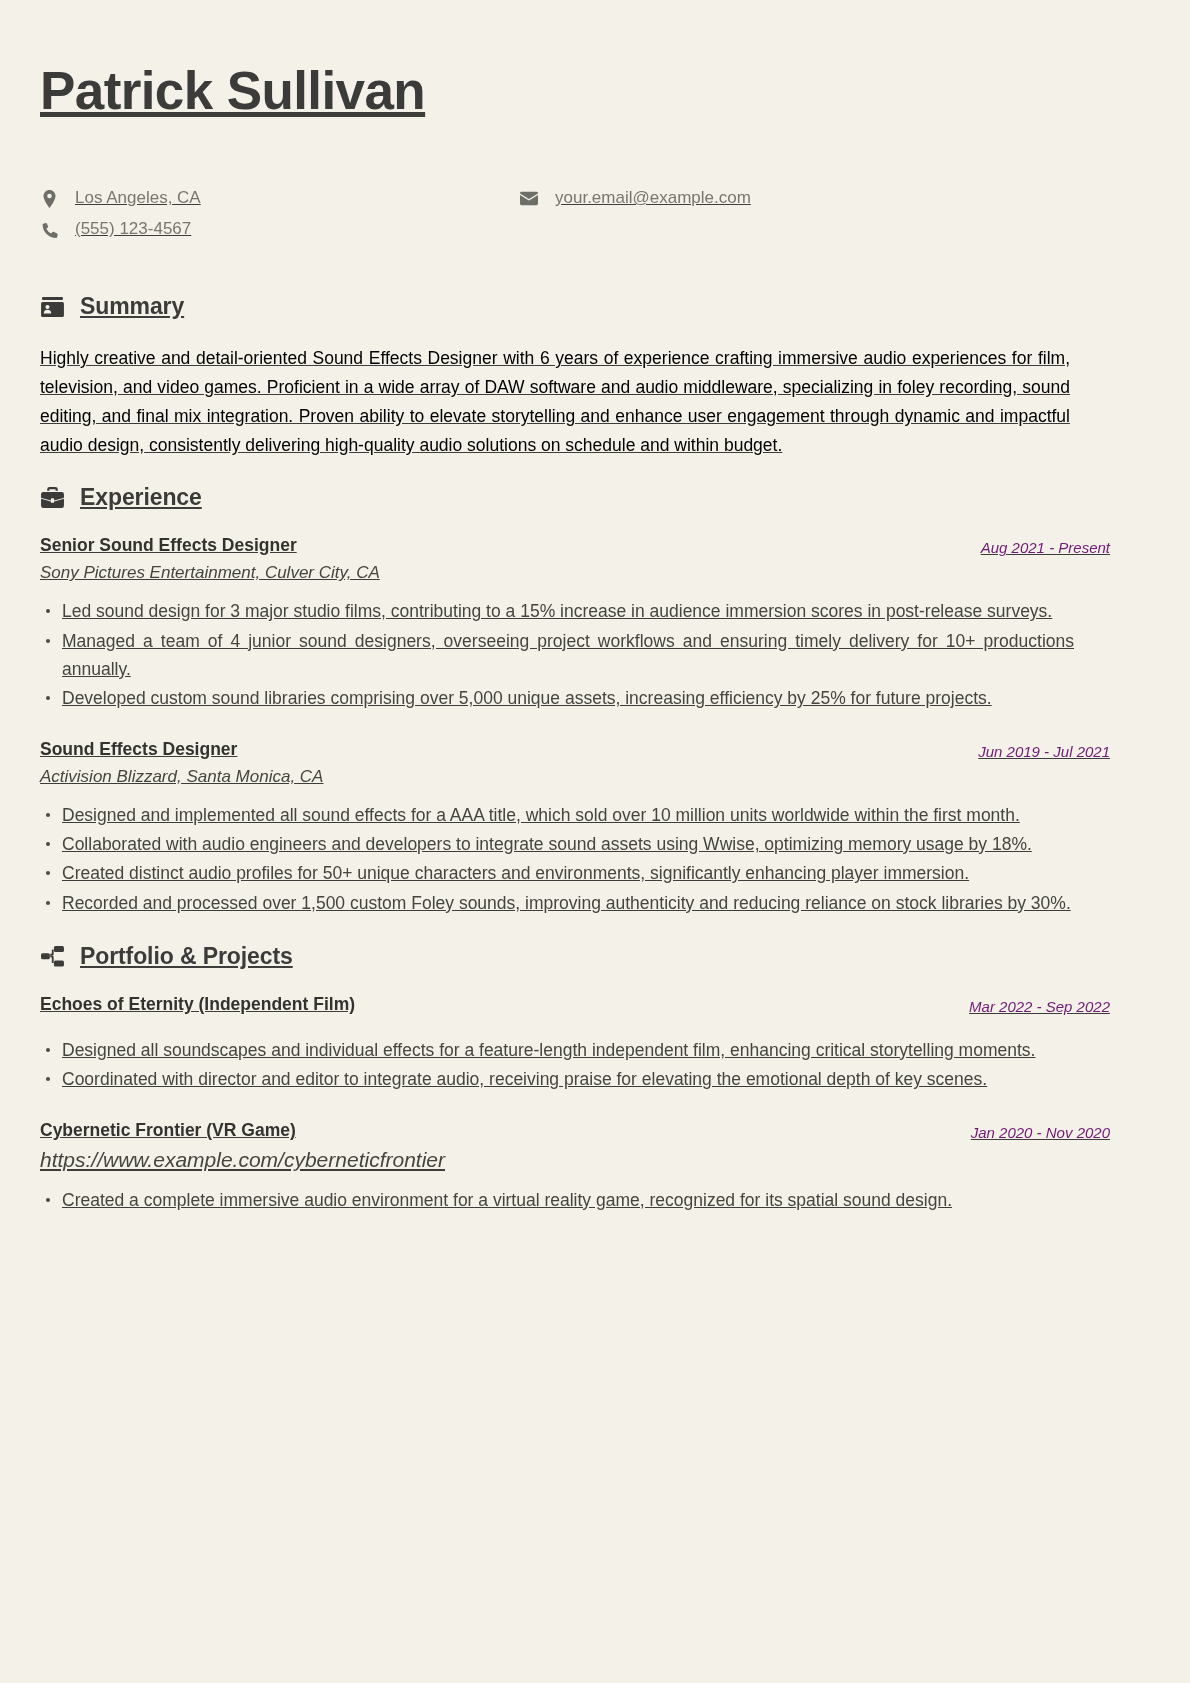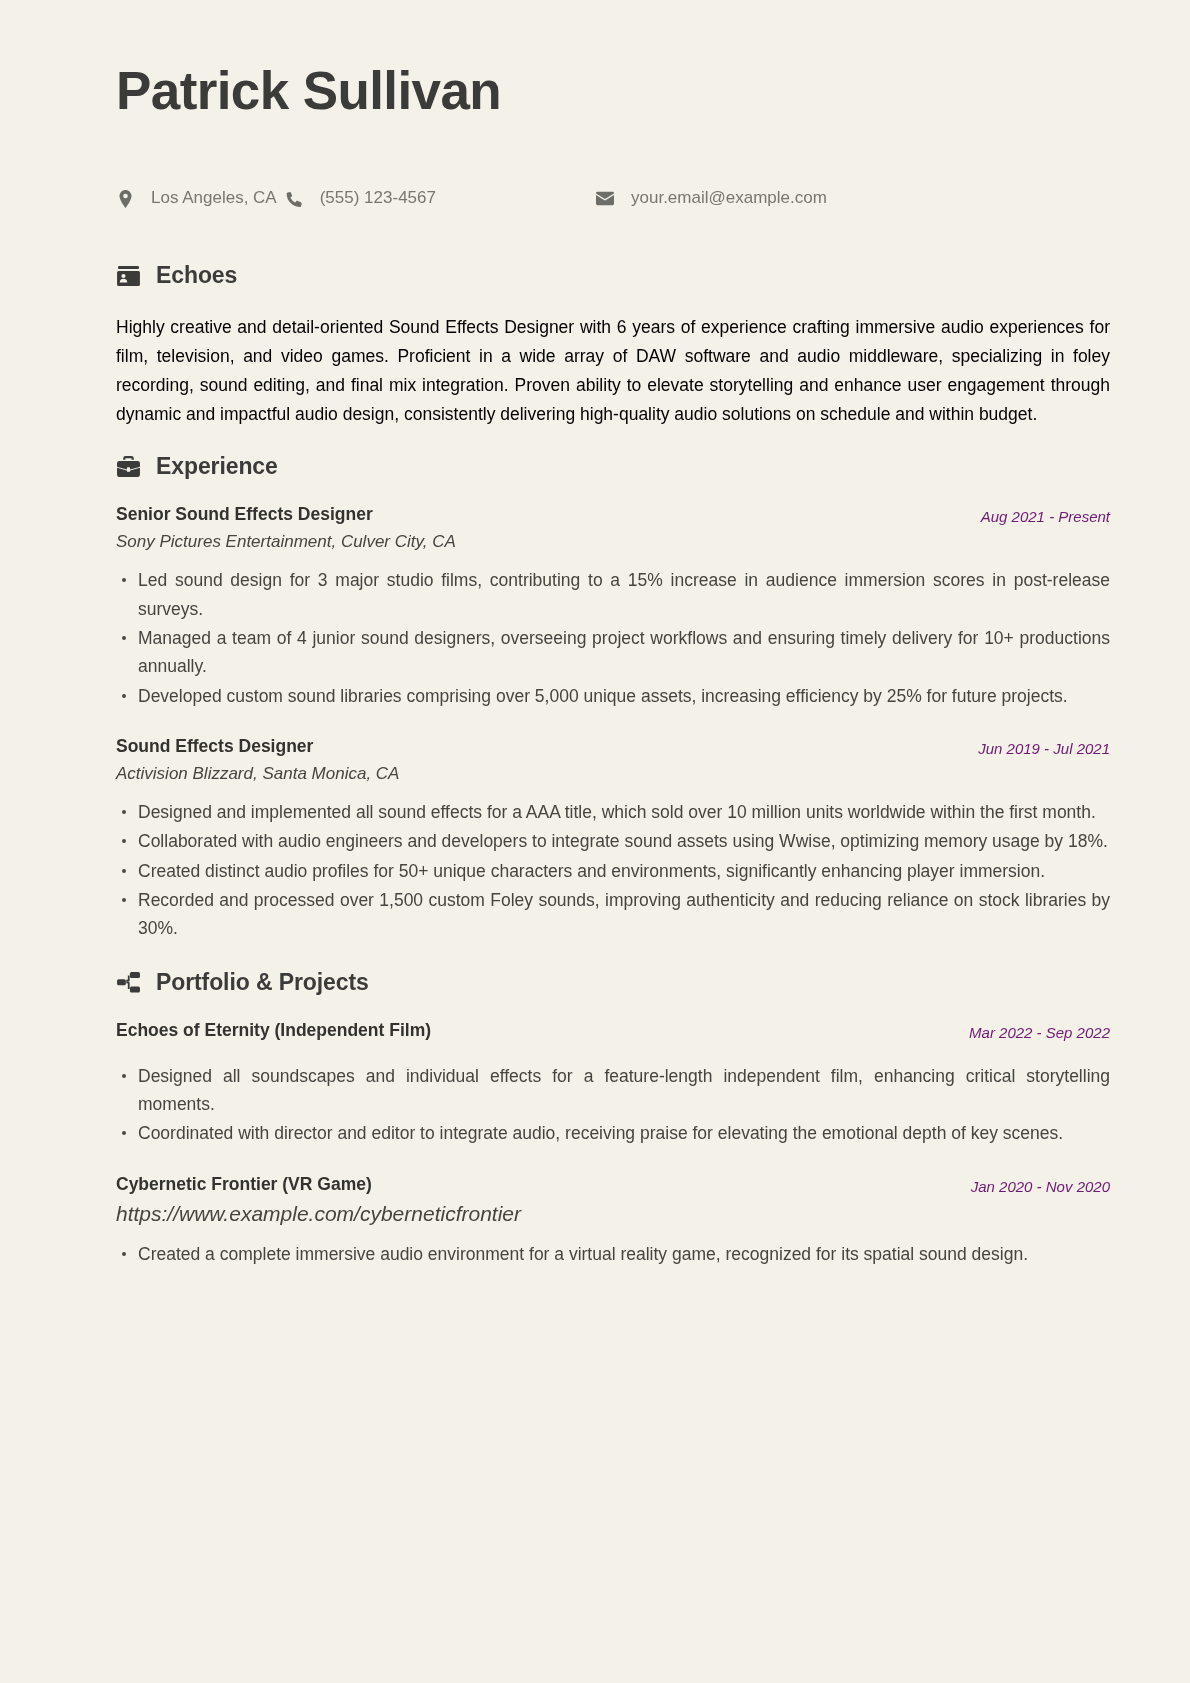--- a/index.html
+++ b/index.html
@@ -13,40 +13,42 @@
     font-family: "Liberation Sans", sans-serif;
     color: #3d3d3c;
     -webkit-font-smoothing: antialiased;
   }
   .page {
     position: relative;
     width: 1190px;
     height: 1683px;
     background: #f4f1e9;
     box-sizing: border-box;
-    padding: 62px 80px 0 116px;
+    padding: 62px 80px 0 40px;
+    text-decoration: underline;
   }
 
   
   .name {
     font-size: 53px;
     font-weight: 700;
     letter-spacing: -0.6px;
     color: #3b3b3a;
     line-height: 1.08;
     margin: 0 0 68px 0;
   }
 
   .contact-grid {
     display: flex;
     align-items: flex-start;
     margin-bottom: 52px;
   }
   .contact-col {
     display: flex;
+    flex-direction: column;
     gap: 8px;
   }
   .contact-col.left { width: 480px; }
   .contact-item {
     display: flex;
     align-items: center;
     font-size: 17px;
     color: #77776f;
   }
   .contact-icon {
@@ -205,21 +207,21 @@
   </div>
 
   <div class="section">
     <div class="section-head">
       <span class="section-icon">
         <svg width="23" height="20" viewBox="0 0 24 21" fill="currentColor">
           <rect x="1" y="0" width="22" height="3.2" rx="1.1"></rect>
           <path d="M1.6 5.2h20.8A1.6 1.6 0 0 1 24 6.8v12.6A1.6 1.6 0 0 1 22.4 21H1.6A1.6 1.6 0 0 1 0 19.4V6.8a1.6 1.6 0 0 1 1.6-1.6zm5.1 3.1a2.2 2.2 0 1 0 0 4.4 2.2 2.2 0 0 0 0-4.4zm-3.6 9.1h7.2c.3 0 .5-.3.4-.6a4 4 0 0 0-7.9 0c-.1.3.1.6.3.6zM14 8.9h7.1v1.5H14zm0 3.4h7.1v1.5H14zm0 3.4h5v1.5h-5z"></path>
         </svg>
       </span>
-      <span class="section-title">Echoes</span>
+      <span class="section-title">Summary</span>
     </div>
     <p class="summary-text">Highly creative and detail-oriented Sound Effects Designer with 6 years of experience crafting immersive audio experiences for film, television, and video games. Proficient in a wide array of DAW software and audio middleware, specializing in foley recording, sound editing, and final mix integration. Proven ability to elevate storytelling and enhance user engagement through dynamic and impactful audio design, consistently delivering high-quality audio solutions on schedule and within budget.</p>
   </div>
 
   <div class="section exp-section">
     <div class="section-head">
       <span class="section-icon">
         <svg width="23" height="21" viewBox="0 0 24 22" fill="currentColor">
           <path d="M9 0h6a2.6 2.6 0 0 1 2.6 2.6V4h-2.4V2.6a.3.3 0 0 0-.2-.25H9a.3.3 0 0 0-.25.25V4H6.4V2.6A2.6 2.6 0 0 1 9 0z"></path>
           <path d="M2.4 5.2h19.2A2.4 2.4 0 0 1 24 7.6v3.1c0 .3-.2.6-.5.7l-9.8 2.8v-1.5a1 1 0 0 0-1-1h-1.4a1 1 0 0 0-1 1v1.5L.5 11.4a.8.8 0 0 1-.5-.7V7.6a2.4 2.4 0 0 1 2.4-2.4z"></path>

